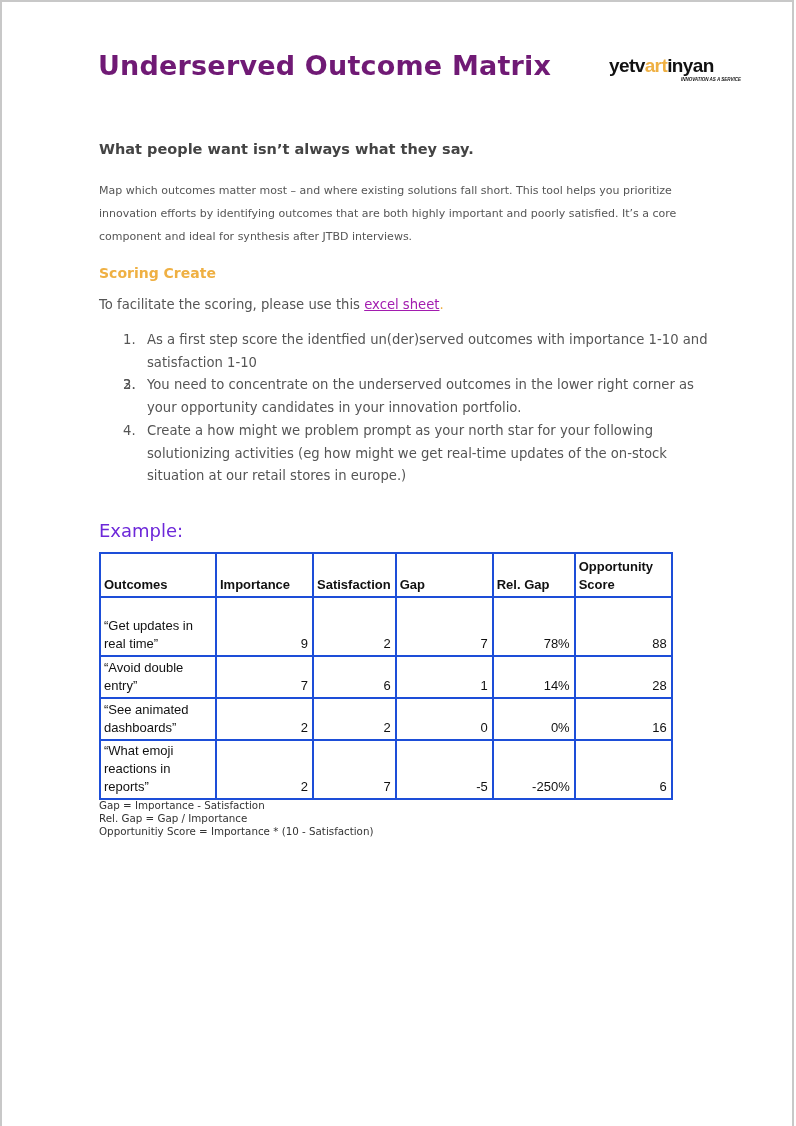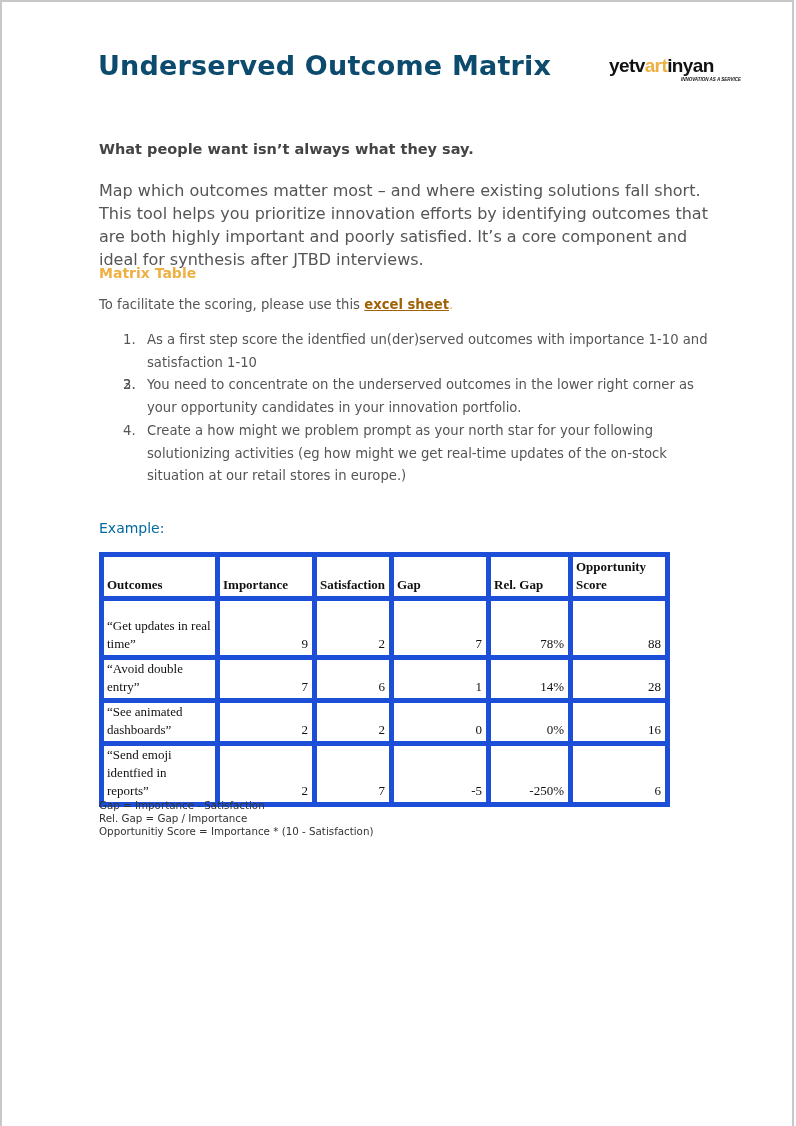--- a/index.html
+++ b/index.html
@@ -2,45 +2,45 @@
 <html><head>
   <meta charset="utf-8">
   <style>
     html, body { margin: 0; padding: 0; background: #ffffff; }
     body { width: 796px; height: 1126px; position: relative; overflow: hidden;
       font-family: "DejaVu Sans", sans-serif; color: #444444; }
     .page { position: absolute; left: 0; top: 0; width: 794px; height: 1126px;
       border-top: 2px solid #c8c8c8; border-left: 2px solid #c8c8c8; border-right: 2px solid #c8c8c8;
       box-sizing: border-box; background: #fff; }
     .title { position: absolute; left: 96px; top: 48px; font-family: "DejaVu Sans", sans-serif;
-      font-weight: bold; font-size: 27px; color: #0c4a6e; letter-spacing: 0.2px; margin: 0; white-space: nowrap; }
+      font-weight: bold; font-size: 27px; color: #701a75; letter-spacing: 0.2px; margin: 0; white-space: nowrap; }
     .logo { position: absolute; left: 607px; top: 54px; }
     .logo-word { font-family: "Liberation Sans", sans-serif; font-weight: bold; font-size: 19px;
       color: #111; letter-spacing: -0.6px; line-height: 20px; white-space: nowrap; }
     .logo-word .accent { color: #efb043; }
     .logo-tag { font-family: "Liberation Sans", sans-serif; font-weight: bold; font-style: italic;
       font-size: 4.5px; color: #111; text-align: right; width: 132px; margin-top: 1px; letter-spacing: 0px; }
     .subtitle { position: absolute; left: 97px; top: 139px; font-weight: bold; font-size: 14.5px; color: #444;
       margin: 0; white-space: nowrap; }
-    .intro { position: absolute; left: 97px; top: 177px; width: 610px; font-size: 16px; line-height: 23px;
+    .intro { position: absolute; left: 97px; top: 177px; width: 610px; font-size: 11px; line-height: 23px;
       color: #555; margin: 0; }
     .section-title { position: absolute; left: 97px; top: 263px; font-weight: bold; font-size: 14px;
       color: #efb043; margin: 0; white-space: nowrap; }
     .facilitate { position: absolute; left: 97px; top: 295px; font-size: 13.2px; color: #555; margin: 0; white-space: nowrap; }
-    .facilitate a { color: #a16207; font-weight: bold; text-decoration: underline; }
+    .facilitate a { color: #a21caf; font-weight: normal; text-decoration: underline; }
     .facilitate .dot { color: #efb043; }
     .steps { position: absolute; left: 97px; top: 327px; width: 610px; margin: 0; padding: 0; list-style: none;
       font-size: 13.2px; line-height: 22.7px; color: #555; }
     .steps li { position: relative; padding-left: 48px; }
     .steps li .num { position: absolute; left: 24px; top: 0; }
-    .example { position: absolute; left: 97px; top: 518px; font-size: 14px; color: #0369a1; margin: 0; }
+    .example { position: absolute; left: 97px; top: 518px; font-size: 18px; color: #6d28d9; margin: 0; }
     table.score { position: absolute; left: 97px; top: 550px; border-collapse: collapse;
       font-family: "Liberation Sans", sans-serif; font-size: 13px; color: #111; }
-    table.score td, table.score th { border: 5px solid #1d4ed8; padding: 0 4px 2px 3px; vertical-align: bottom;
-      line-height: 18px; box-sizing: border-box; font-family: Liberation Serif, serif; }
+    table.score td, table.score th { border: 2px solid #1d4ed8; padding: 0 4px 2px 3px; vertical-align: bottom;
+      line-height: 18px; box-sizing: border-box; }
     table.score th { font-weight: bold; text-align: left; height: 44px; }
     table.score td.num { text-align: right; }
     .c1 { width: 116px; } .c2 { width: 97px; } .c3 { width: 74px; } .c4 { width: 97px; } .c5 { width: 82px; } .c6 { width: 97px; }
     .r1 td { height: 59px; } .r2 td { height: 42px; } .r3 td { height: 42px; } .r4 td { height: 59px; }
     .formulas { position: absolute; left: 97px; top: 797px; font-size: 10.3px; line-height: 13px; color: #333; margin: 0; }
   </style>
 </head>
 <body>
 
 <div class="page">
@@ -49,21 +49,21 @@
 
   <div class="logo">
     <div class="logo-word"><span>yetv</span><span class="accent">art</span><span>inyan</span></div>
     <div class="logo-tag">INNOVATION AS A SERVICE</div>
   </div>
 
   <p class="subtitle">What people want isn’t always what they say.</p>
 
   <p class="intro">Map which outcomes matter most – and where existing solutions fall short. This tool helps you prioritize innovation efforts by identifying outcomes that are both highly important and poorly satisfied. It’s a core component and ideal for synthesis after JTBD interviews.</p>
 
-  <h2 class="section-title">Matrix Table</h2>
+  <h2 class="section-title">Scoring Create</h2>
 
   <p class="facilitate"><span>To facilitate the scoring, please use this </span><a href="#">excel sheet</a><span class="dot">.</span></p>
 
   <ol class="steps">
     <li><span class="num">1.</span><span>As a first step score the identfied un(der)served outcomes with importance 1-10 and satisfaction 1-10</span></li>
     <li><span class="num">2.</span></li>
     <li><span class="num">3.</span><span>You need to concentrate on the underserved outcomes in the lower right corner as your opportunity candidates in your innovation portfolio.</span></li>
     <li><span class="num">4.</span><span>Create a how might we problem prompt as your north star for your following solutionizing activities (eg how might we get real-time updates  of the on-stock situation at our retail stores in europe.)</span></li>
   </ol>
 
@@ -99,21 +99,21 @@
       </tr>
       <tr class="r3">
         <td>“See animated dashboards”</td>
         <td class="num">2</td>
         <td class="num">2</td>
         <td class="num">0</td>
         <td class="num">0%</td>
         <td class="num">16</td>
       </tr>
       <tr class="r4">
-        <td>“Send emoji identfied in reports”</td>
+        <td>“What emoji reactions in reports”</td>
         <td class="num">2</td>
         <td class="num">7</td>
         <td class="num">-5</td>
         <td class="num">-250%</td>
         <td class="num">6</td>
       </tr>
     </tbody>
   </table>
 
   <div class="formulas">

